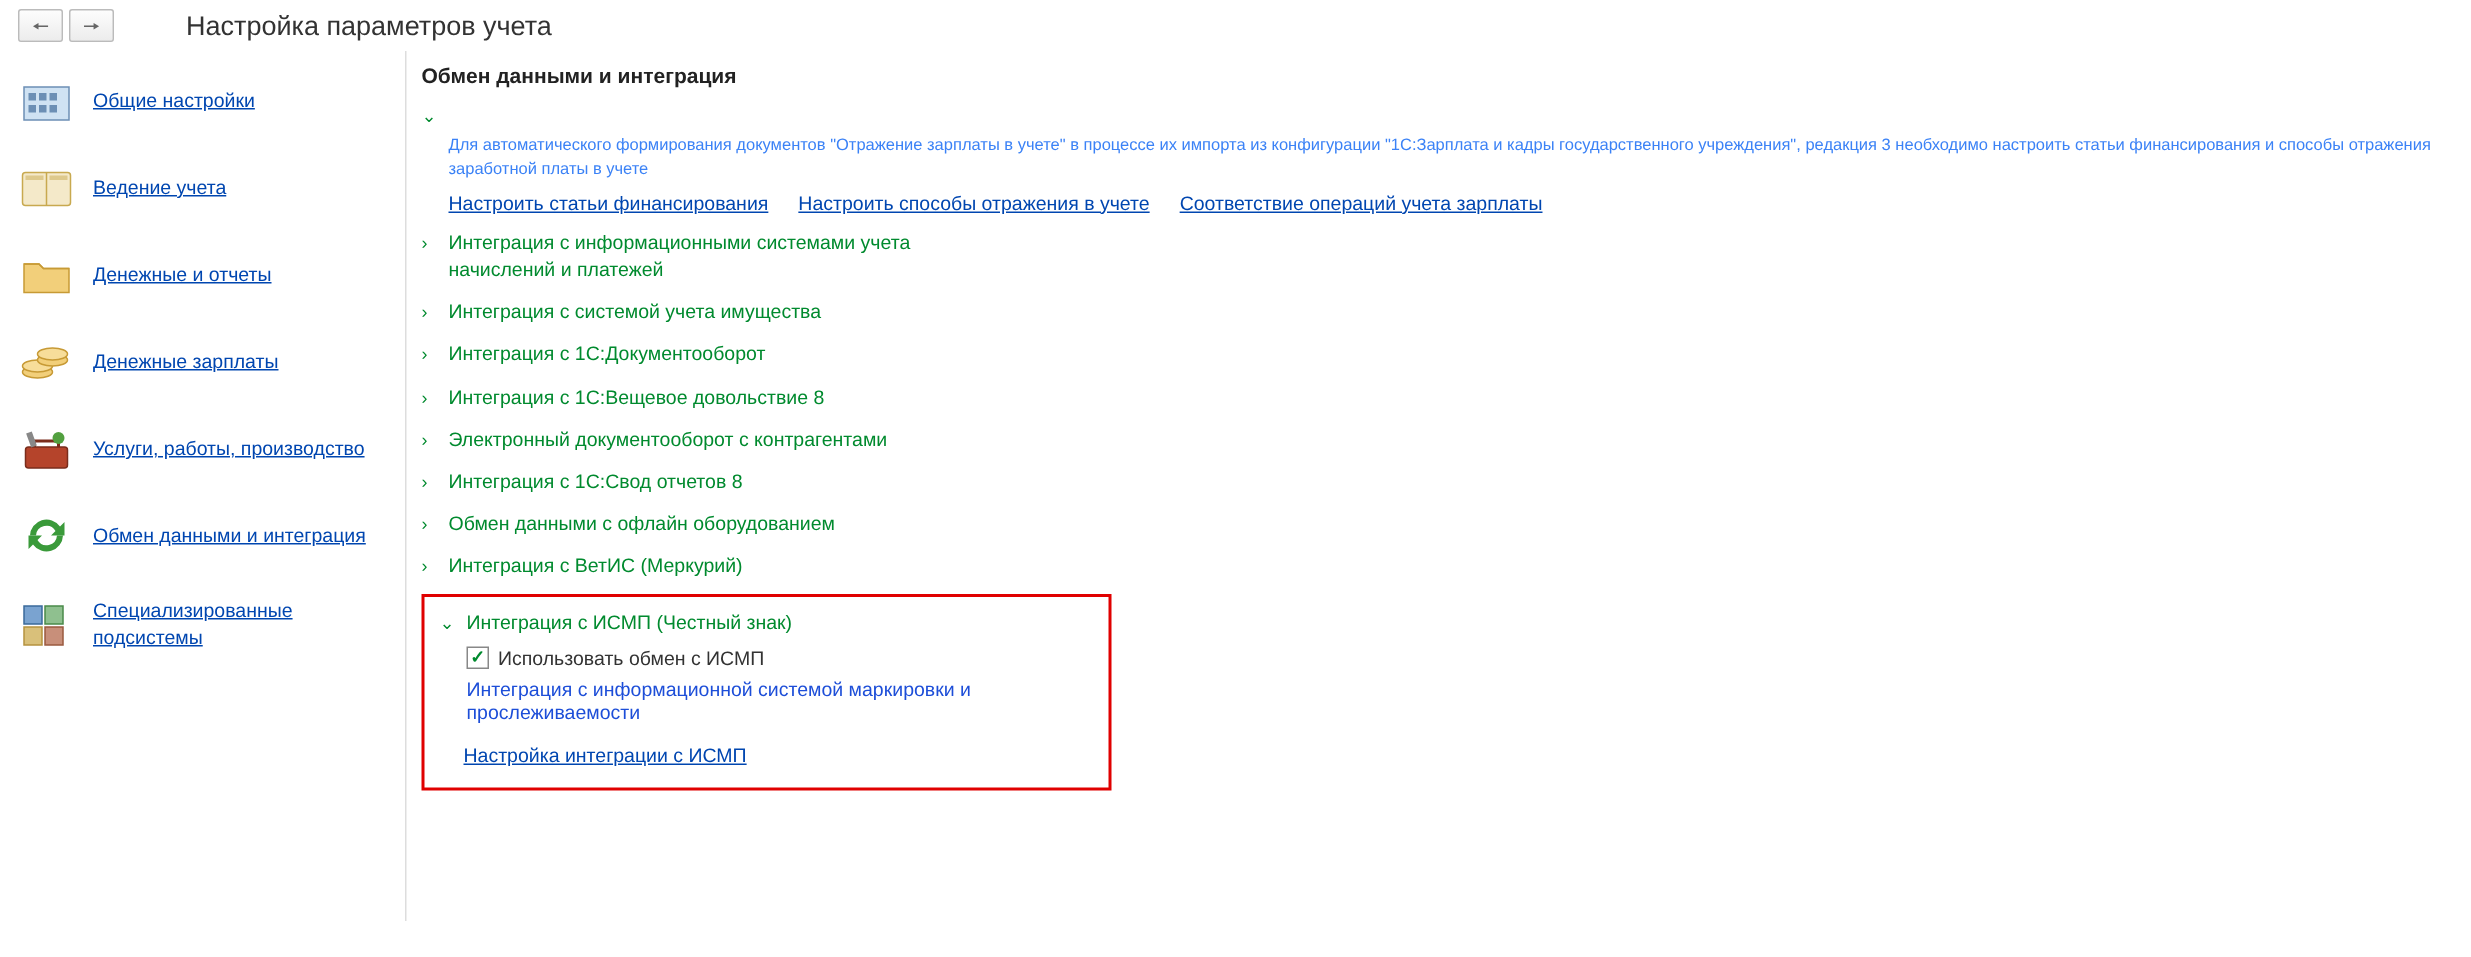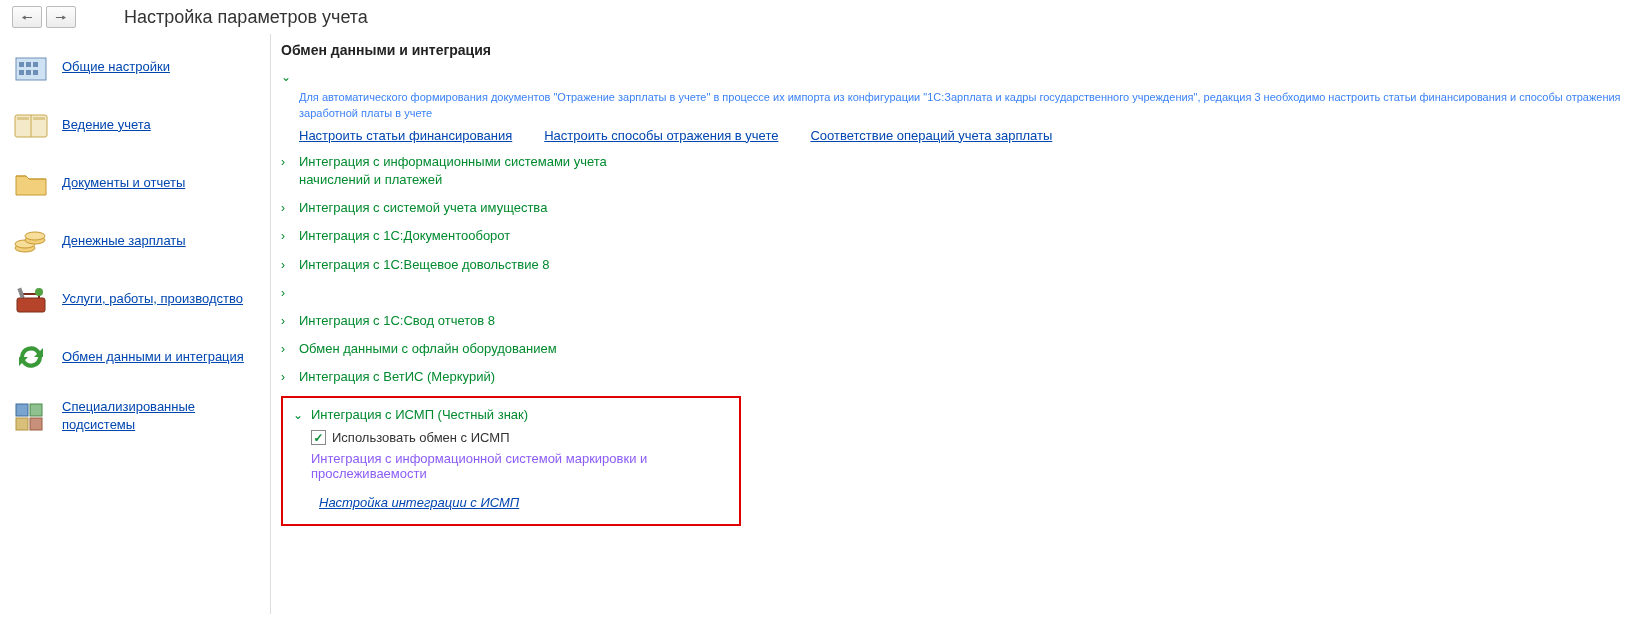--- a/index.html
+++ b/index.html
@@ -101,21 +101,21 @@
     margin-left: 18px;
     color: #3b82f6;
     font-size: 11px;
     line-height: 1.5;
     margin-top: 3px;
   }
   .config-links {
     margin-left: 18px;
     margin-top: 6px;
     display: flex;
-    gap: 32px;
+    gap: 20px;
     flex-wrap: wrap;
   }
   .config-links .lnk, .lnk {
     color: #0046b0;
     text-decoration: underline;
     cursor: pointer;
   }
   .group-collapsed { max-width: 370px; }
   .highlight-box {
     border: 2px solid #e00000;
@@ -142,27 +142,26 @@
   .chk.checked::after {
     content: "✓";
     color: #008a2e;
     font-size: 12px;
     font-weight: bold;
     line-height: 1;
   }
   .chk-label { color: #333; }
   .sub-desc {
     margin-left: 18px;
-    color: #8b5cf6;
+    color: #1d4ed8;
     margin-top: 2px;
     margin-bottom: 14px;
   }
   .sub-link {
-    margin-left: 26px;
-    font-style: italic;
+    margin-left: 16px;
   }
 </style>
 </head>
 <body>
 
 <div class="topbar">
   <button class="nav-btn">
     <span>🠔</span>
   </button>
   <button class="nav-btn">
@@ -201,21 +200,21 @@
       <span class="sb-label">Ведение учета</span>
     </div>
 
     <div class="sb-item">
       <span class="sb-icon">
         <svg width="34" height="30" viewBox="0 0 34 30">
             <path d="M2 8 h10 l3 3 h17 v16 h-30 z" fill="#f2cf7a" stroke="#c79a35"></path>
             <path d="M2 8 h10 l3 3 h17" fill="none" stroke="#c79a35"></path>
           </svg>
       </span>
-      <span class="sb-label">Документы и отчеты</span>
+      <span class="sb-label">Денежные и отчеты</span>
     </div>
 
     <div class="sb-item">
       <span class="sb-icon">
         <svg width="36" height="30" viewBox="0 0 36 30">
             <ellipse cx="12" cy="22" rx="10" ry="4" fill="#f2cf7a" stroke="#c79a35"></ellipse>
             <ellipse cx="12" cy="18" rx="10" ry="4" fill="#f7dd9a" stroke="#c79a35"></ellipse>
             <ellipse cx="22" cy="14" rx="10" ry="4" fill="#f2cf7a" stroke="#c79a35"></ellipse>
             <ellipse cx="22" cy="10" rx="10" ry="4" fill="#f7dd9a" stroke="#c79a35"></ellipse>
           </svg>
@@ -298,20 +297,21 @@
     <div class="group">
       <div class="group-header">
         <span class="chevron">›</span>
         <span>Интеграция с 1С:Вещевое довольствие 8</span>
       </div>
     </div>
 
     <div class="group">
       <div class="group-header">
         <span class="chevron">›</span>
+        <span>Электронный документооборот с контрагентами</span>
       </div>
     </div>
 
     <div class="group">
       <div class="group-header">
         <span class="chevron">›</span>
         <span>Интеграция с 1С:Свод отчетов 8</span>
       </div>
     </div>
 

